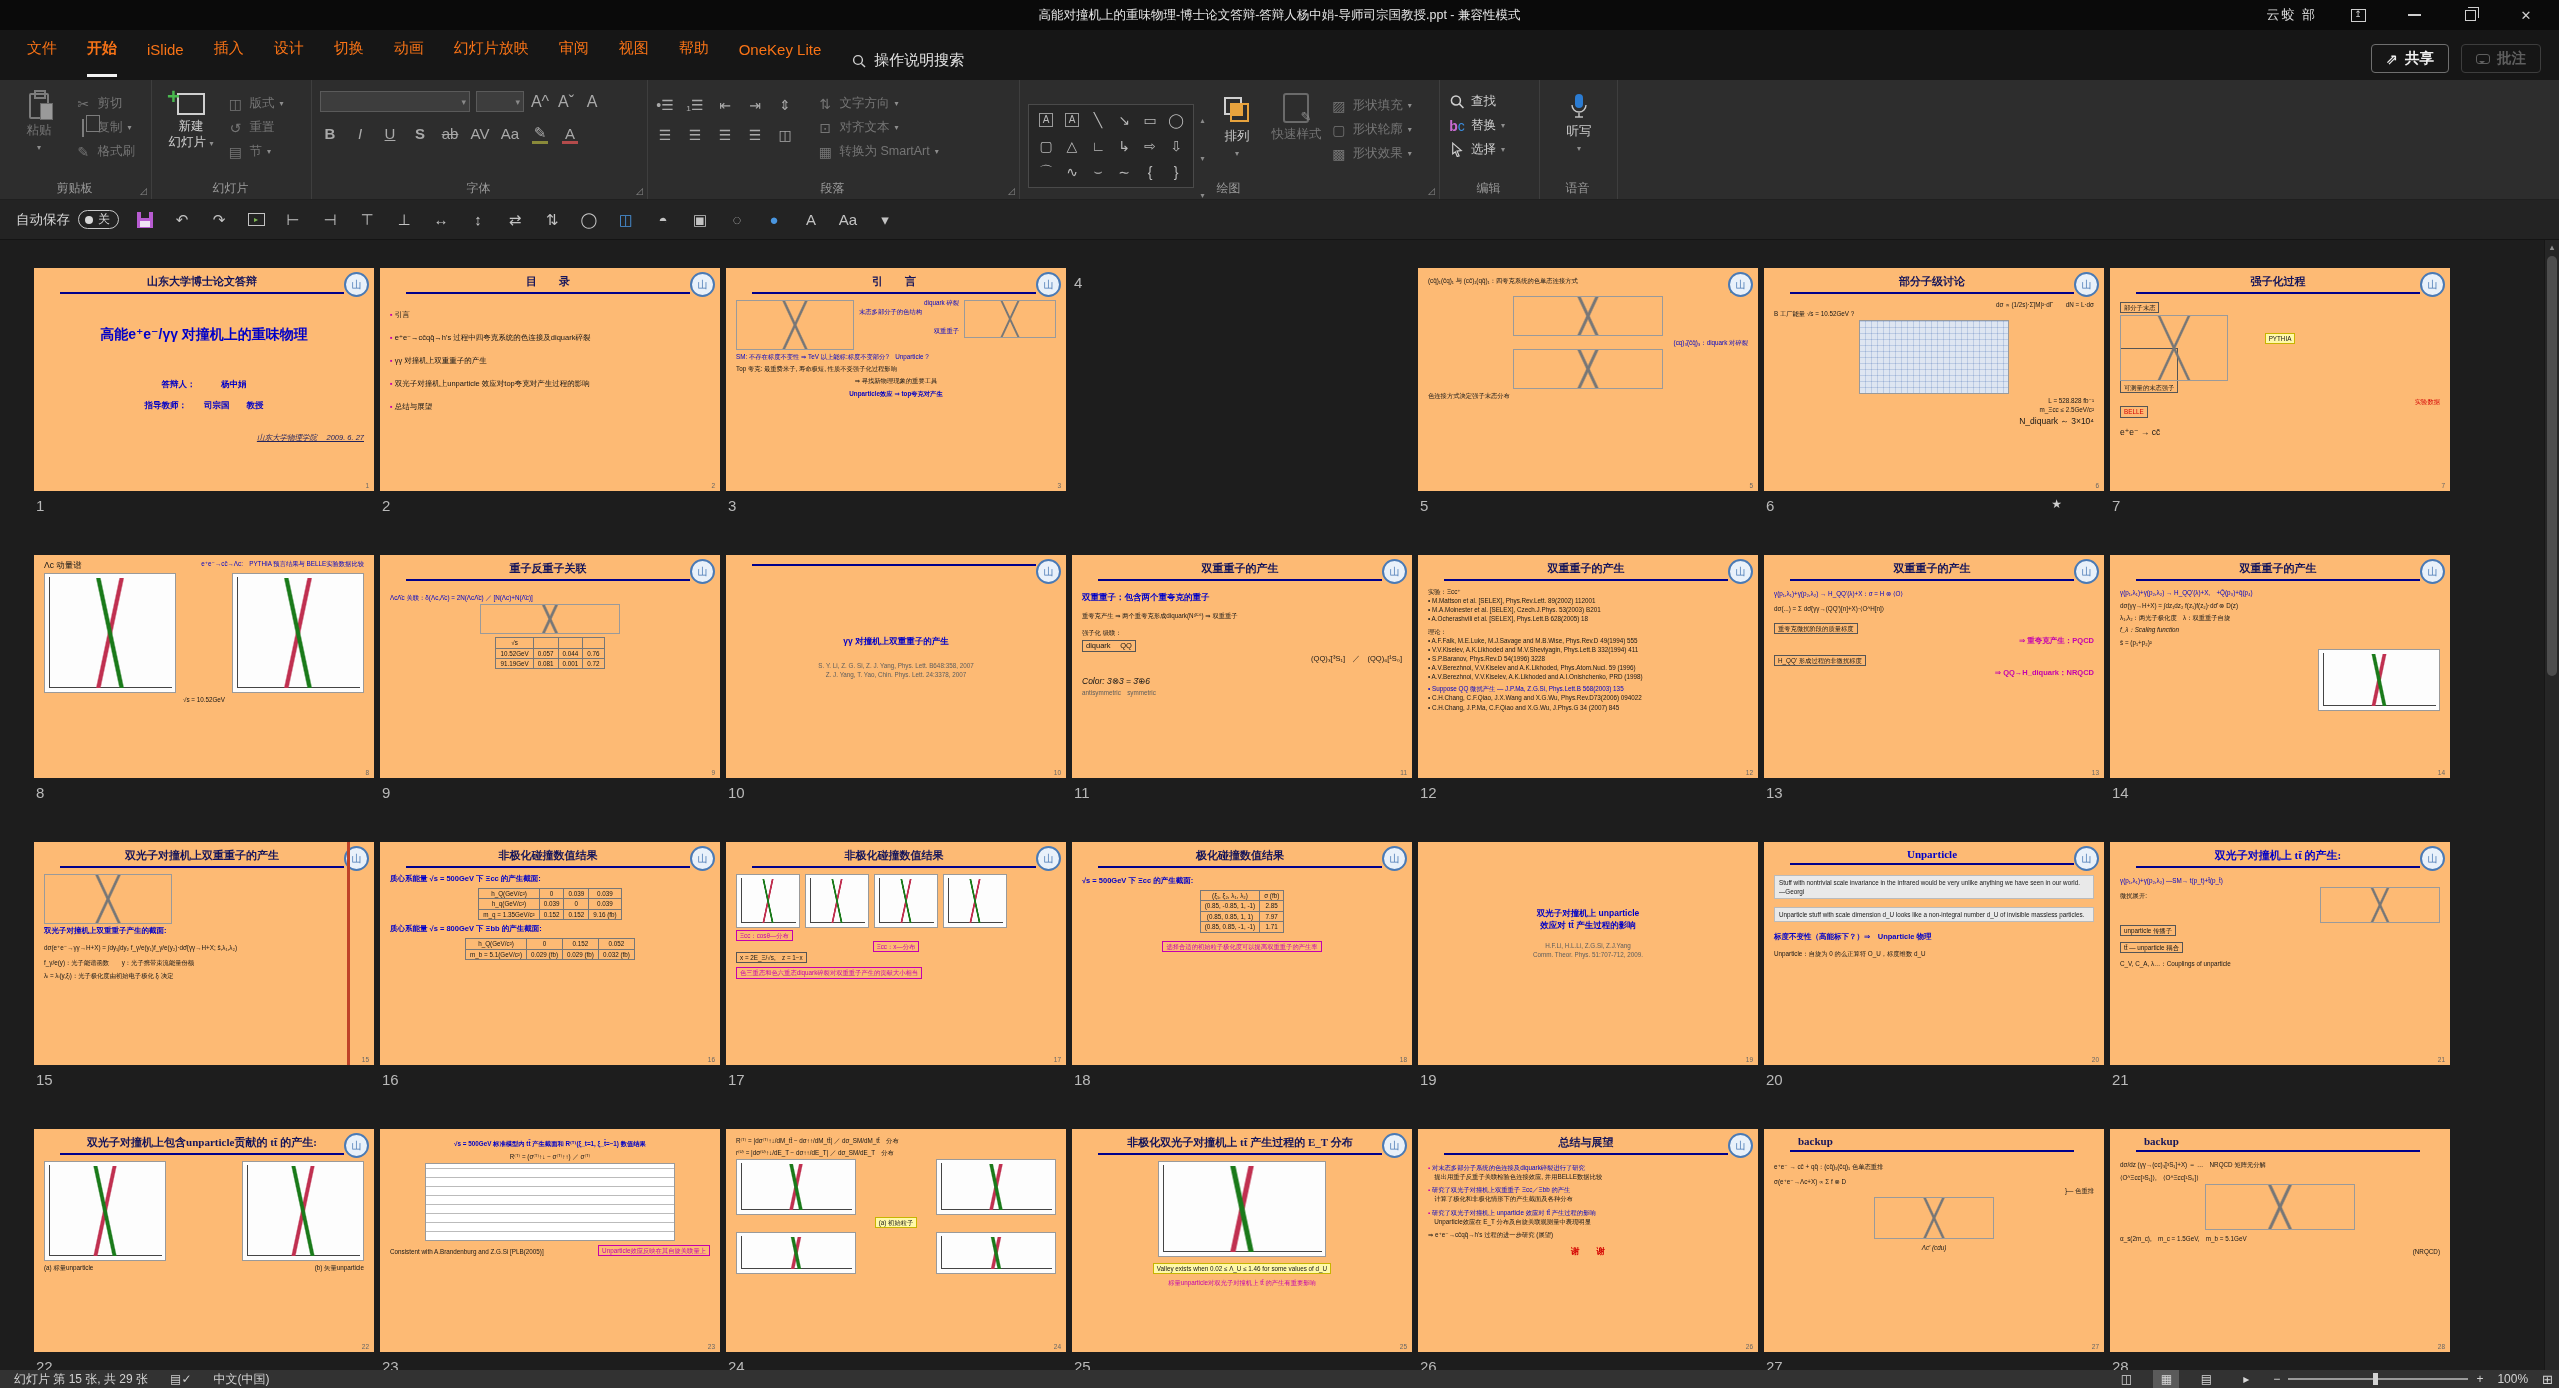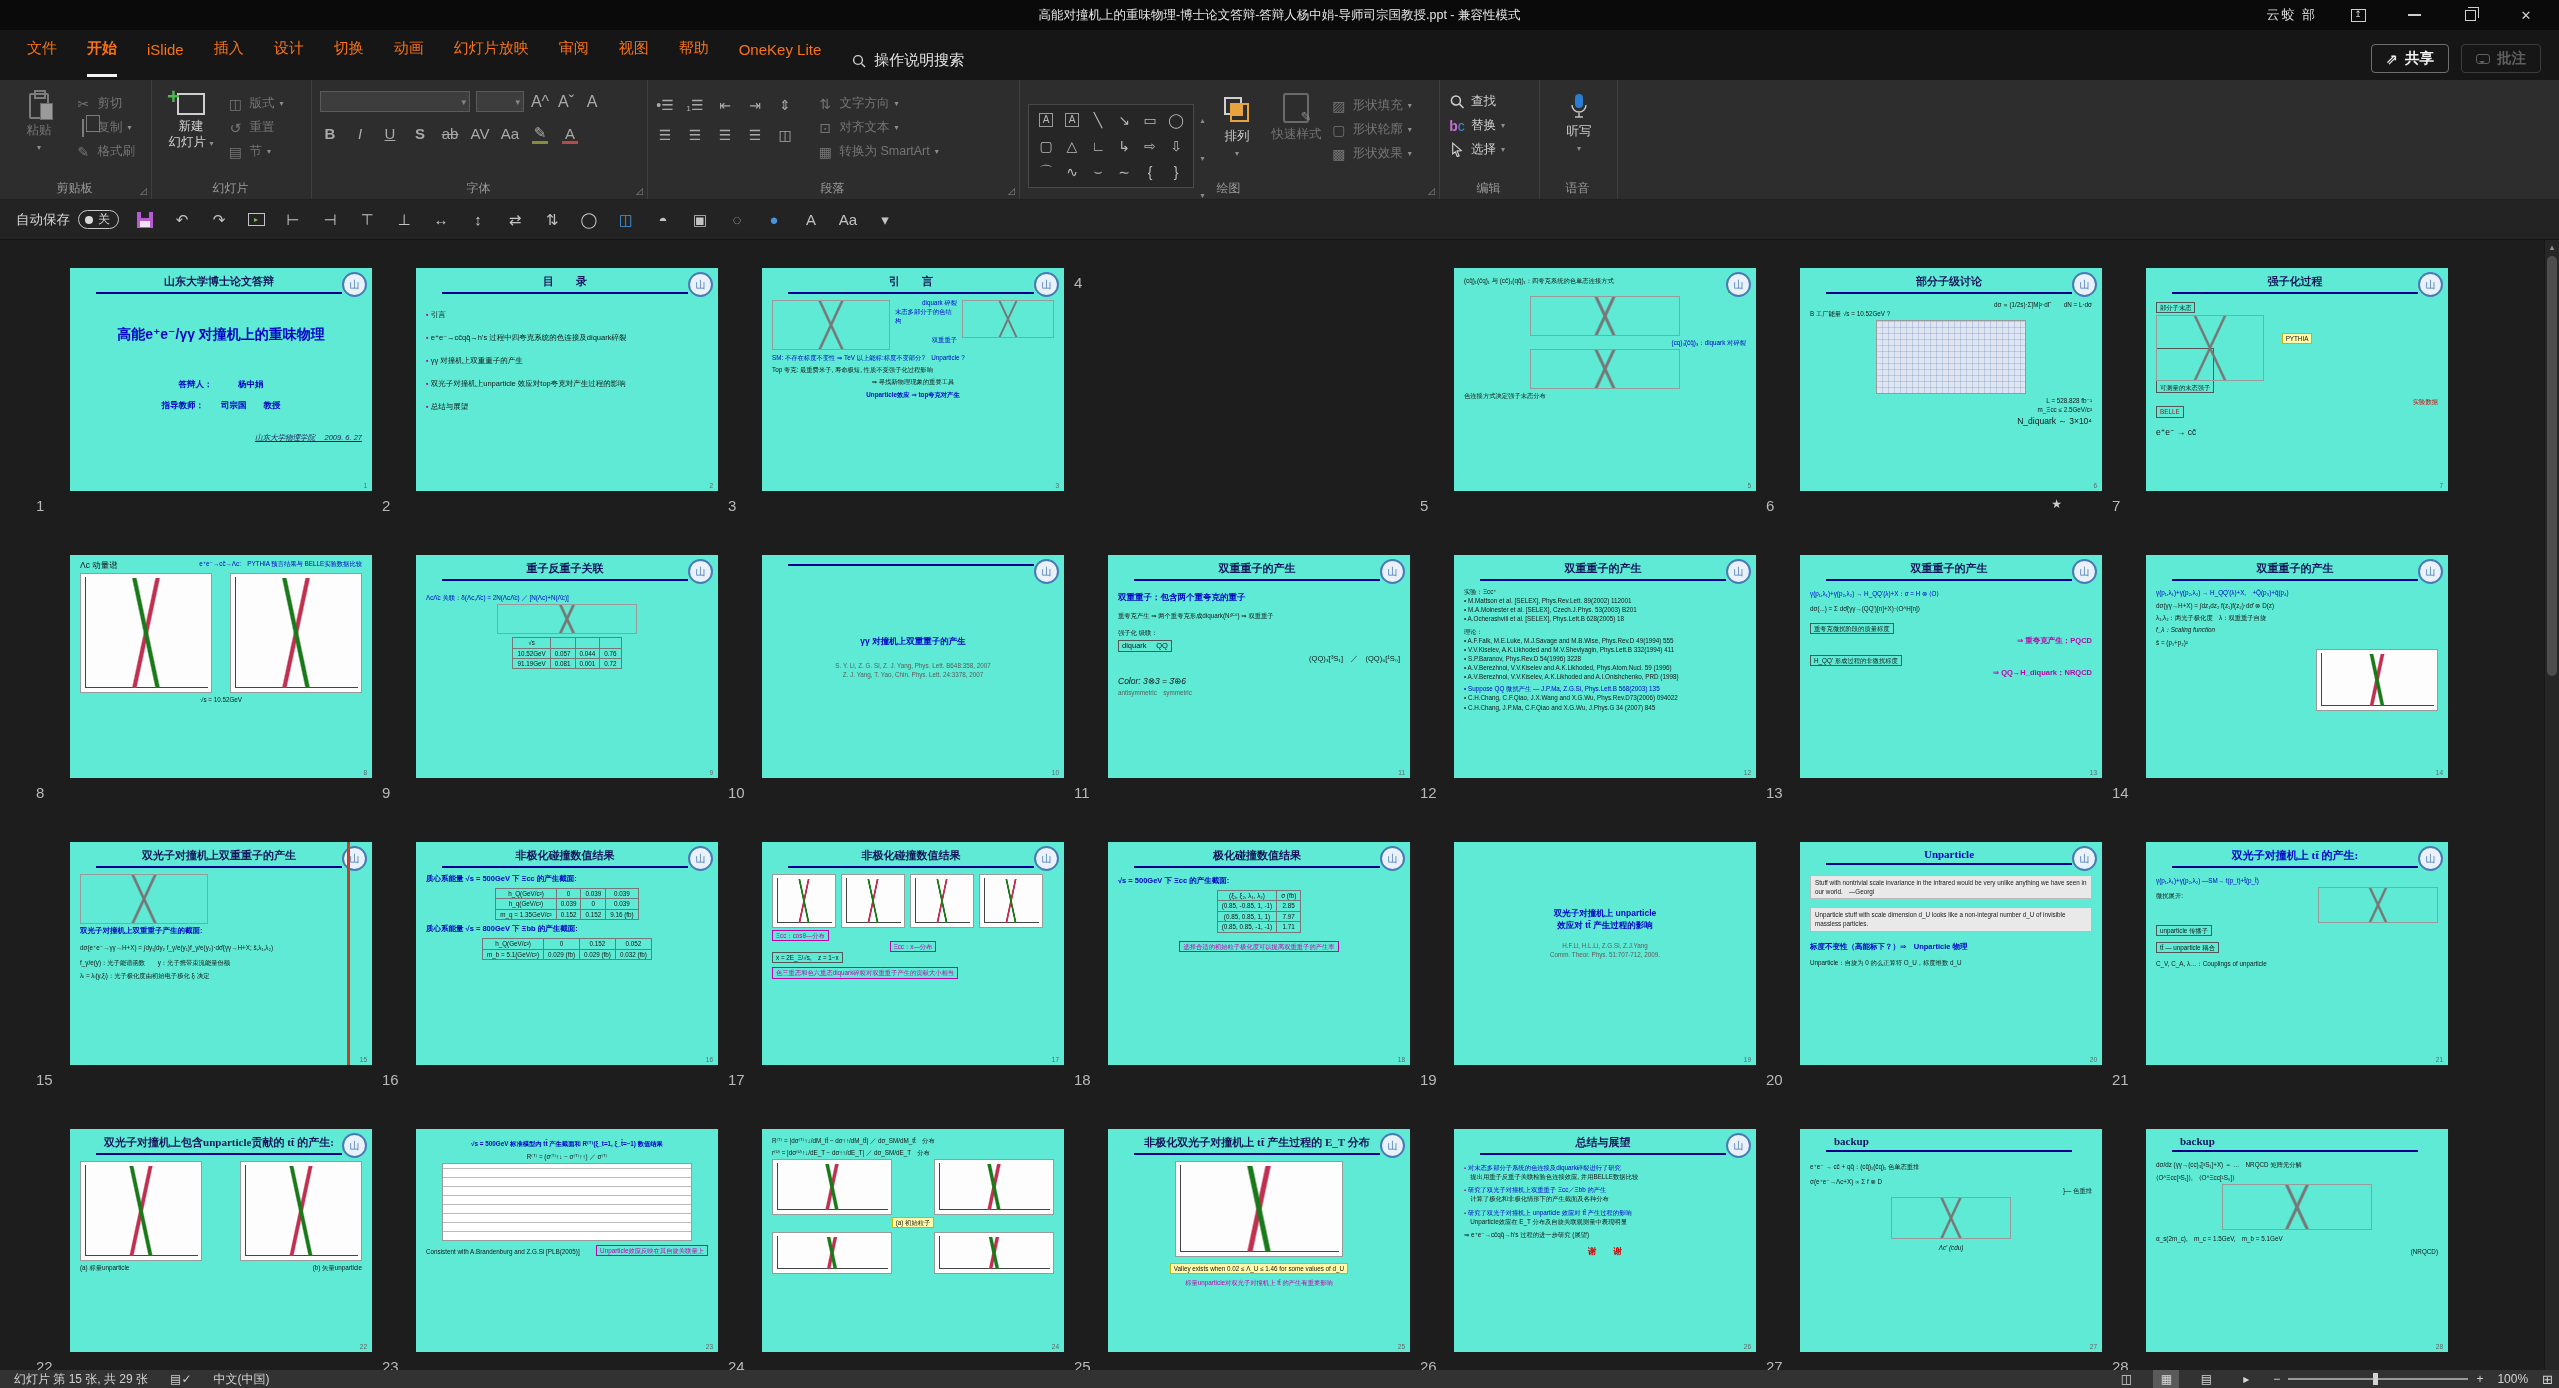--- a/index.html
+++ b/index.html
@@ -79,21 +79,21 @@
   .qi.purple { color:#b75bd1; } .qi.blue { color:#4a96e0; }
   .qi-save { width:16px; height:16px; background:#b75bd1; position:relative; }
   .qi-save::before { content:""; position:absolute; left:4px; top:0; width:8px; height:6px; background:#232323; }
   .qi-save::after { content:""; position:absolute; left:3px; bottom:1px; width:10px; height:6px; background:#efe3f5; }
   .qi-play { width:17px; height:13px; border:1.5px solid #c3c3c3; font-size:8px; display:flex; align-items:center; justify-content:center; color:#7fba54; }
 
   
   .canvas { position:relative; height:1130px; background:#1d1d1d; overflow:hidden; }
   .grid { position:absolute; left:34px; top:28px; display:grid; grid-template-columns:repeat(7,302px); column-gap:44px; }
   .cell { height:287px; }
-  .slide { width:302px; height:223px; background:#5eead4; color:#101010; position:relative; overflow:hidden; font-family:"Liberation Sans","DejaVu Sans",sans-serif;margin-left:36px; }
+  .slide { width:340px; height:223px; background:#fdba74; color:#101010; position:relative; overflow:hidden; font-family:"Liberation Sans","DejaVu Sans",sans-serif; }
   .cellnum { display:flex; justify-content:space-between; align-items:flex-start; padding:6px 4px 0 2px; color:#b9b9b9; font-size:15px; }
   .star { color:#cfcfcf; font-size:12px; }
   .s-head { padding:6px 30px 0 26px; text-align:center; }
   .s-title { font-size:11px; font-weight:bold; color:#14145a; font-family:"Liberation Serif","DejaVu Serif",serif; white-space:nowrap; overflow:hidden; }
   .s-title.left { text-align:left;padding-left:8px; }
   .s-title.c-blue { color:#0000c8; }
   .s-rule { height:2px; background:#00008b; margin-top:3px; }
   .logo { position:absolute; top:4px; right:5px; width:25px; height:25px; border:2px solid #4a7ab5; border-radius:50%; background:#e9f1fa; color:#4a7ab5; font-size:10px; display:flex; align-items:center; justify-content:center; }
   .s-body { padding:4px 10px 2px 10px; font-size:8px; line-height:1.45; overflow:hidden; height:100%; }
   .s-body.center { display:flex; flex-direction:column; justify-content:center; align-items:center; height:180px; }

